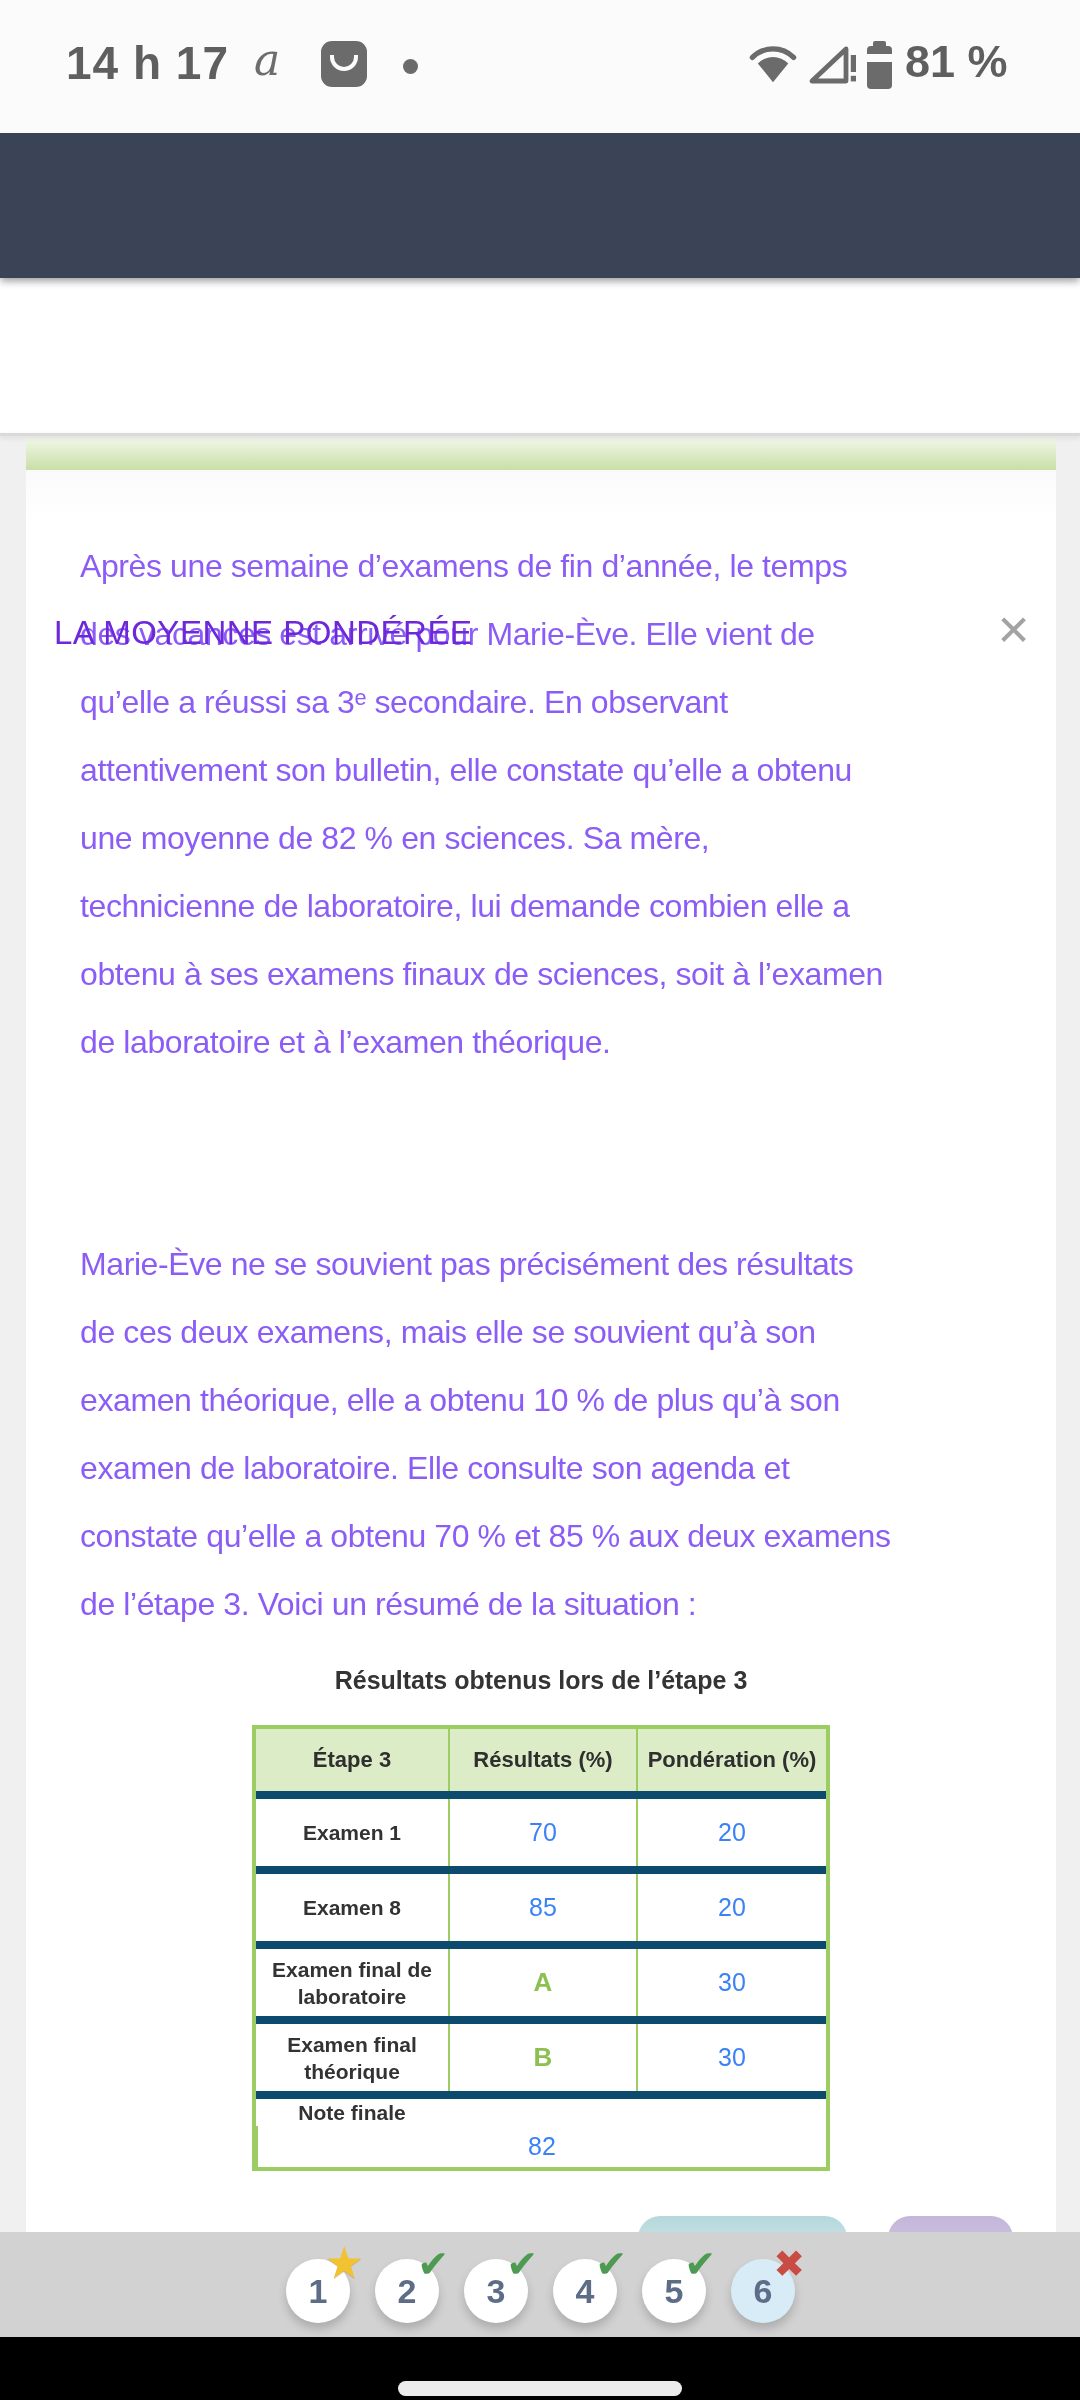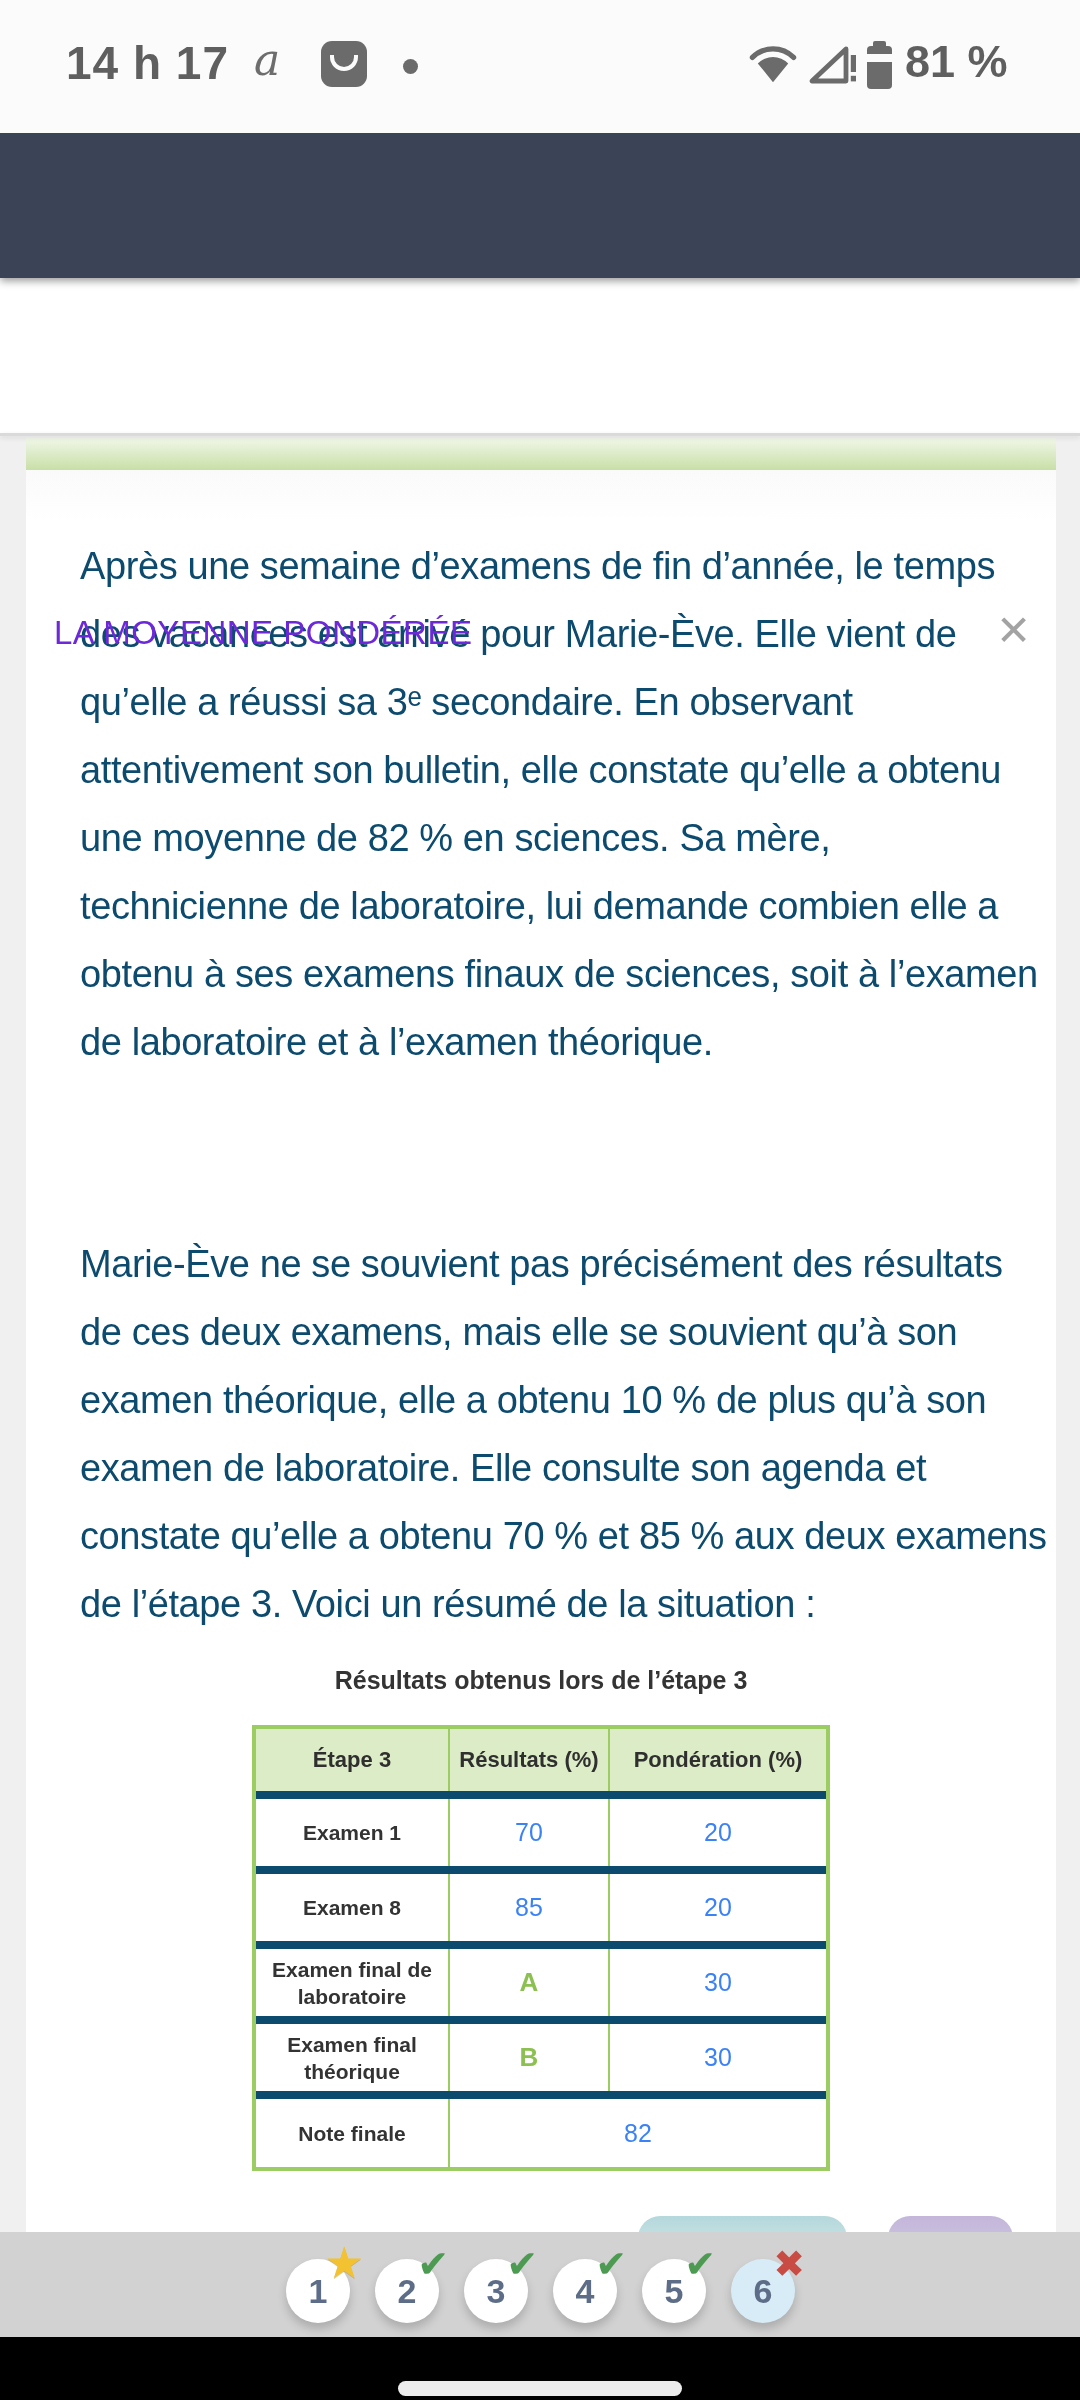--- a/index.html
+++ b/index.html
@@ -31,38 +31,38 @@
   .modal-title{ position:absolute; left:54px; top:336px; font-size:33px; color:#6d28d9; letter-spacing:.5px; }
   .close-x{ position:absolute; left:996px; top:332px; font-size:42px; color:#a3a3a3; cursor:pointer; line-height:1; }
   #divider{ position:absolute; left:0; top:433px; width:1080px; height:3px; background:#dadada; z-index:4; box-shadow:0 2px 5px rgba(0,0,0,.10); }
 
   
   #card{ position:absolute; left:26px; top:438px; width:1030px; height:1899px; background:#ffffff; z-index:1; }
   #green-bar{ position:absolute; left:0; top:0; width:1030px; height:32px; background:linear-gradient(to bottom,#f1f7e9,#c8dfa7); }
   #green-bar:after{ content:""; position:absolute; left:0; top:32px; width:1030px; height:50px; background:linear-gradient(to bottom,#fafafa,#ffffff); }
 
   .para{ position:absolute; left:54px; }
-  .para .line{ height:68px; line-height:68px; white-space:nowrap; font-size:38px; letter-spacing:-.4px; color:#0c4a6e; }
+  .para .line{ height:68px; line-height:68px; white-space:nowrap; font-size:32px; letter-spacing:-.4px; color:#8b5cf6; }
   #para1{ top:94px; }
   #para2{ top:792px; }
 
   .tbl-title{ position:absolute; left:226px; top:1228px; width:578px; text-align:center; font-size:25px; font-weight:700; color:#343434; }
 
   .gtable{ position:absolute; left:226px; top:1287px; width:578px; border:4px solid #9ccd63; background:#fff; }
   .trow{ display:flex; border-top:8px solid #0c4a6e; }
   .trow.first{ border-top:none; }
   .cell{ display:flex; align-items:center; justify-content:center; text-align:center; }
   .c1{ width:192px; }
-  .c2{ width:160px; border-left:2px solid #9ccd63; }
+  .c2{ width:188px; border-left:2px solid #9ccd63; }
   .c3{ flex:1; border-left:2px solid #9ccd63; }
   .merged{ flex:1; border-left:2px solid #9ccd63; }
   .hrow{ height:62px; background:#dcecc6; }
   .hrow .cell{ font-size:22px; font-weight:700; color:#2f2f2f; }
   .drow{ height:75px; }
-  .frow{ height:76px; }
+  .frow{ height:76px;flex-direction:column; }
   .lbl{ font-size:21px; font-weight:700; color:#333; line-height:27px; padding:0 10px; }
   .val{ font-size:25px; color:#3b82f6; }
   .green-val{ font-size:26px; font-weight:700; color:#8cc152; }
 
   .peek-btn{ position:absolute; top:1778px; height:60px; border-radius:22px; }
   #peek-teal{ left:612px; width:209px; background:linear-gradient(to bottom,#b5d8dc,#d9edee); }
   #peek-purple{ left:862px; width:125px; background:linear-gradient(to bottom,#c3b6da,#d8cfe8); }
 
   
   #scrim{ position:absolute; left:0; top:2232px; width:1080px; height:105px; background:#d2d2d2; z-index:2; }

